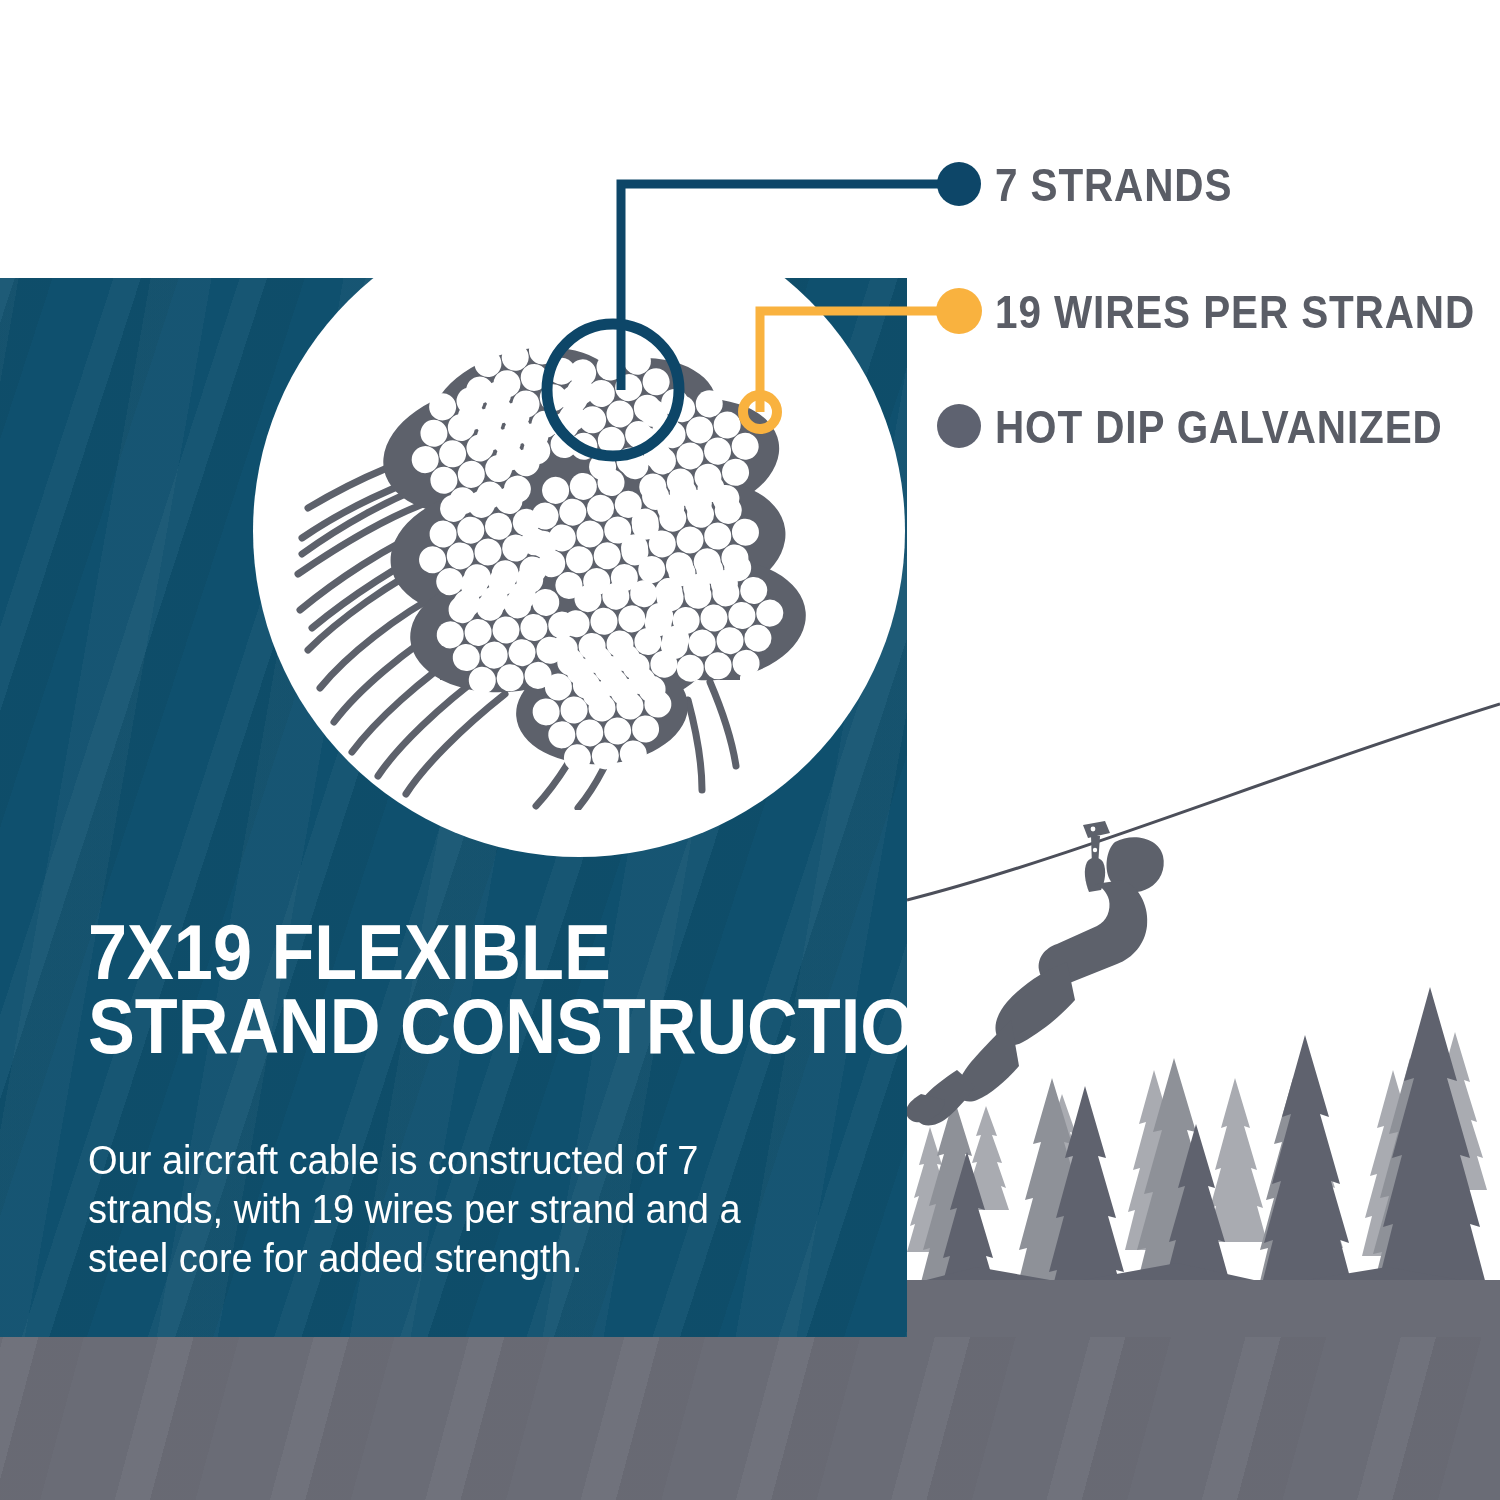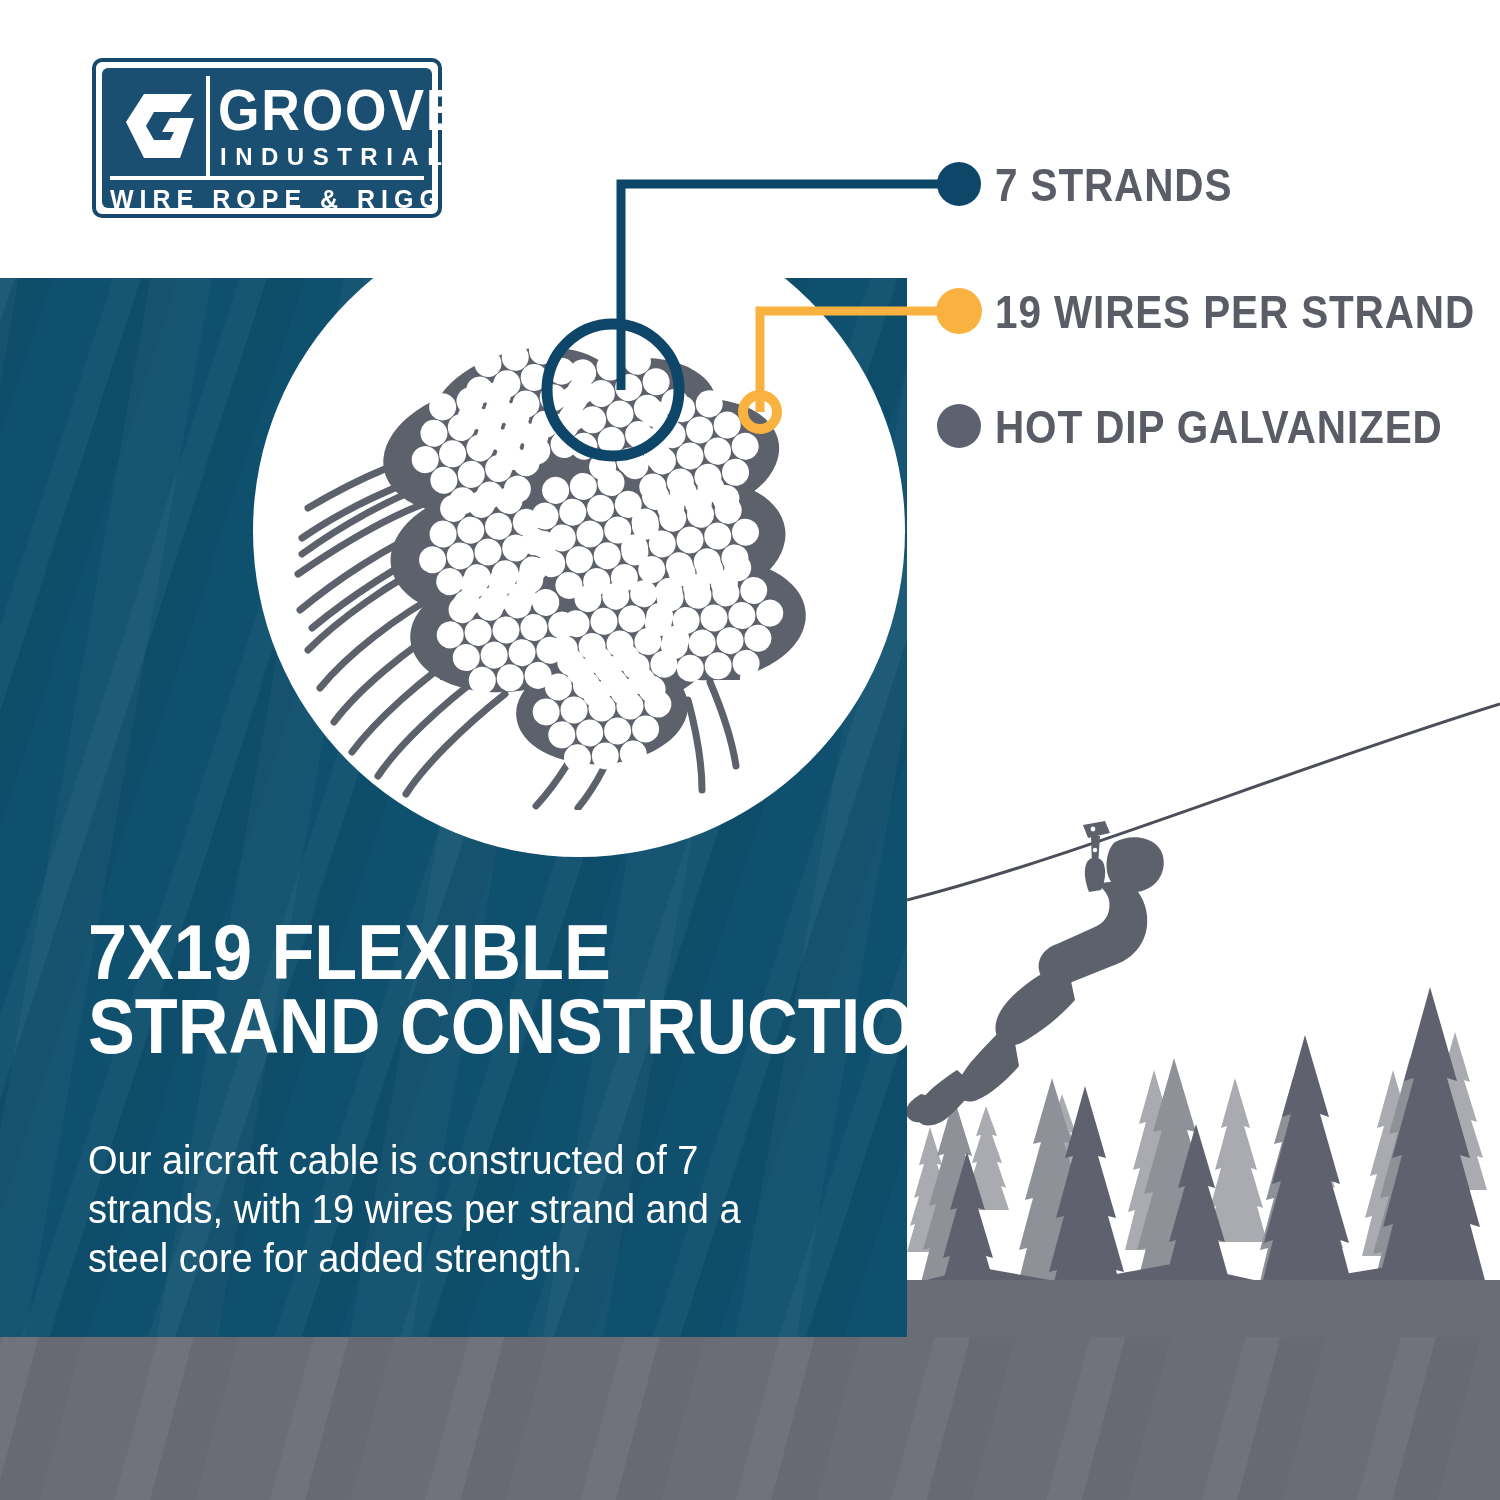--- a/index.html
+++ b/index.html
@@ -290,28 +290,14 @@
       </g>
     </svg>
   </div>
 
   <div class="band-right"></div>
 
   <div class="bottom-band">
     <div class="st"></div>
   </div>
 
-  <div class="logo">
-    <div class="logo-box">
-      <div class="logo-inner">
-        <div class="logo-divider-v"></div>
-        <div class="logo-divider-h"></div>
-        <svg class="logo-g" viewBox="0 0 80 88">
-          <path d="M8 40 L26 12 L74 12 L62 30 L36 30 L28 44 L36 58 L52 58 L56 50 L44 50 L52 36 L76 36 L62 76 L26 76 Z" fill="#ffffff"></path>
-        </svg>
-        <div class="logo-word">GROOVE</div>
-        <div class="logo-sub">INDUSTRIAL</div>
-        <div class="logo-tag">WIRE ROPE &amp; RIGGING</div>
-      </div>
-    </div>
-  </div>
 
 </div>
 
 </body></html>

